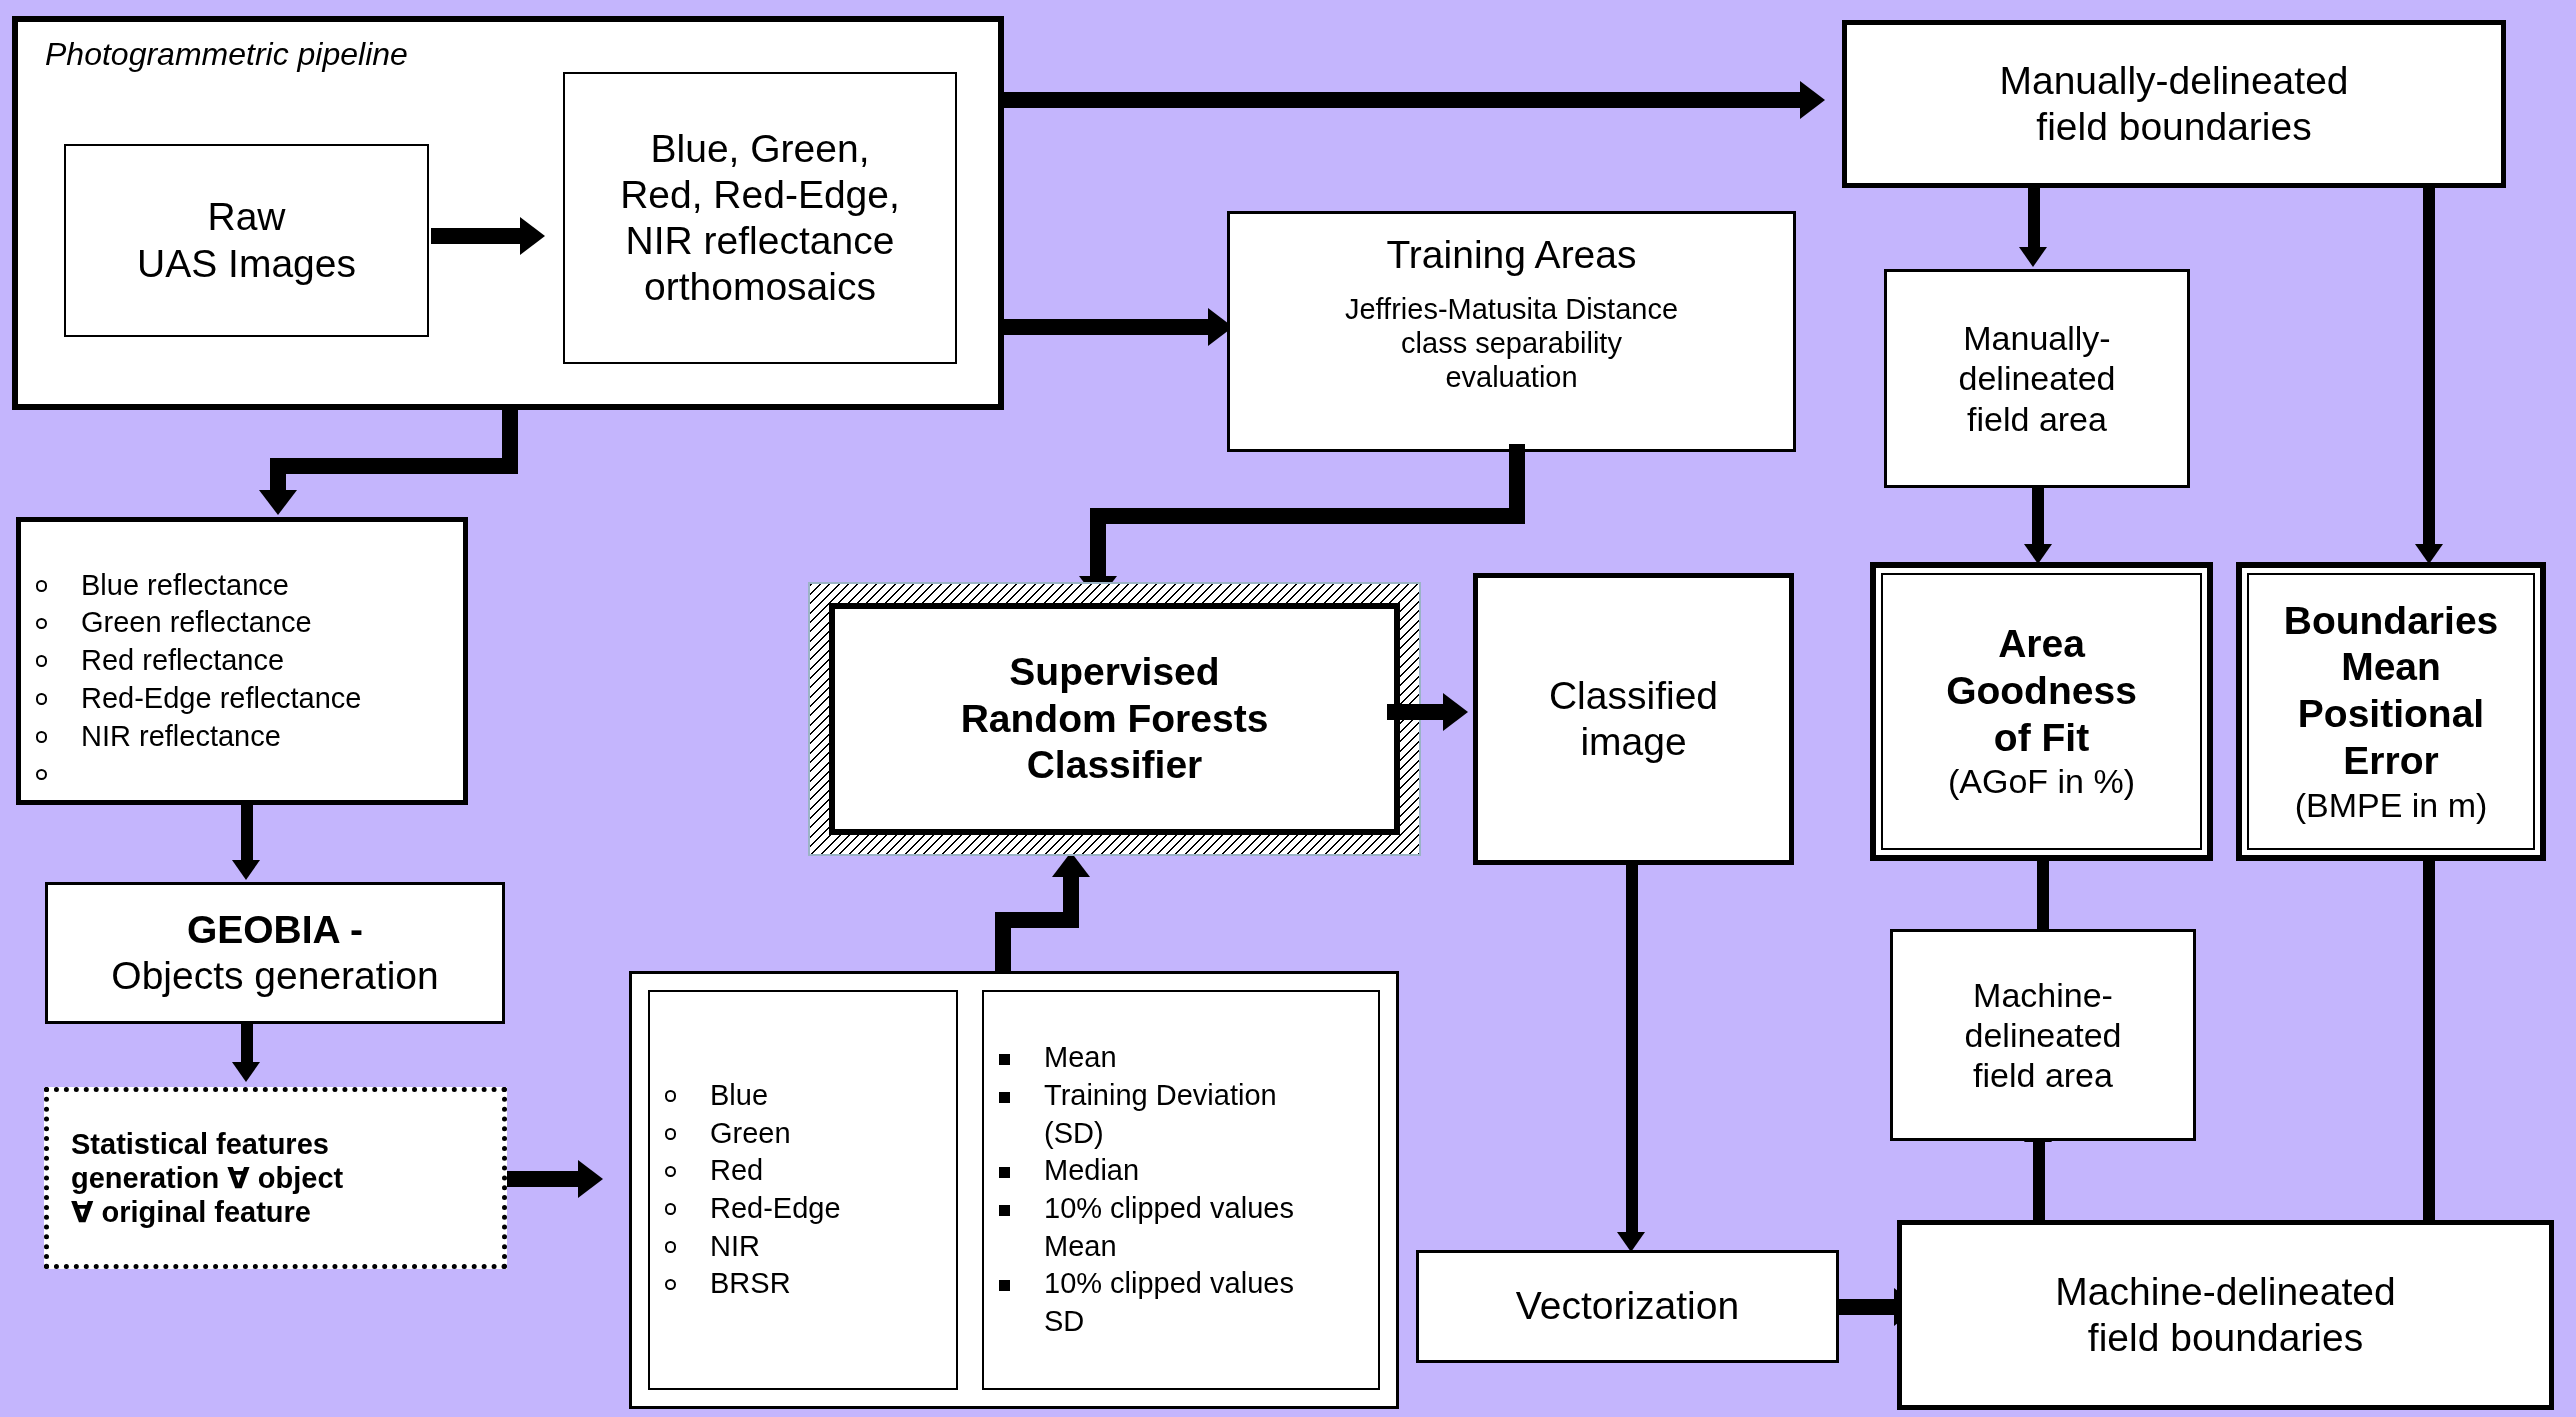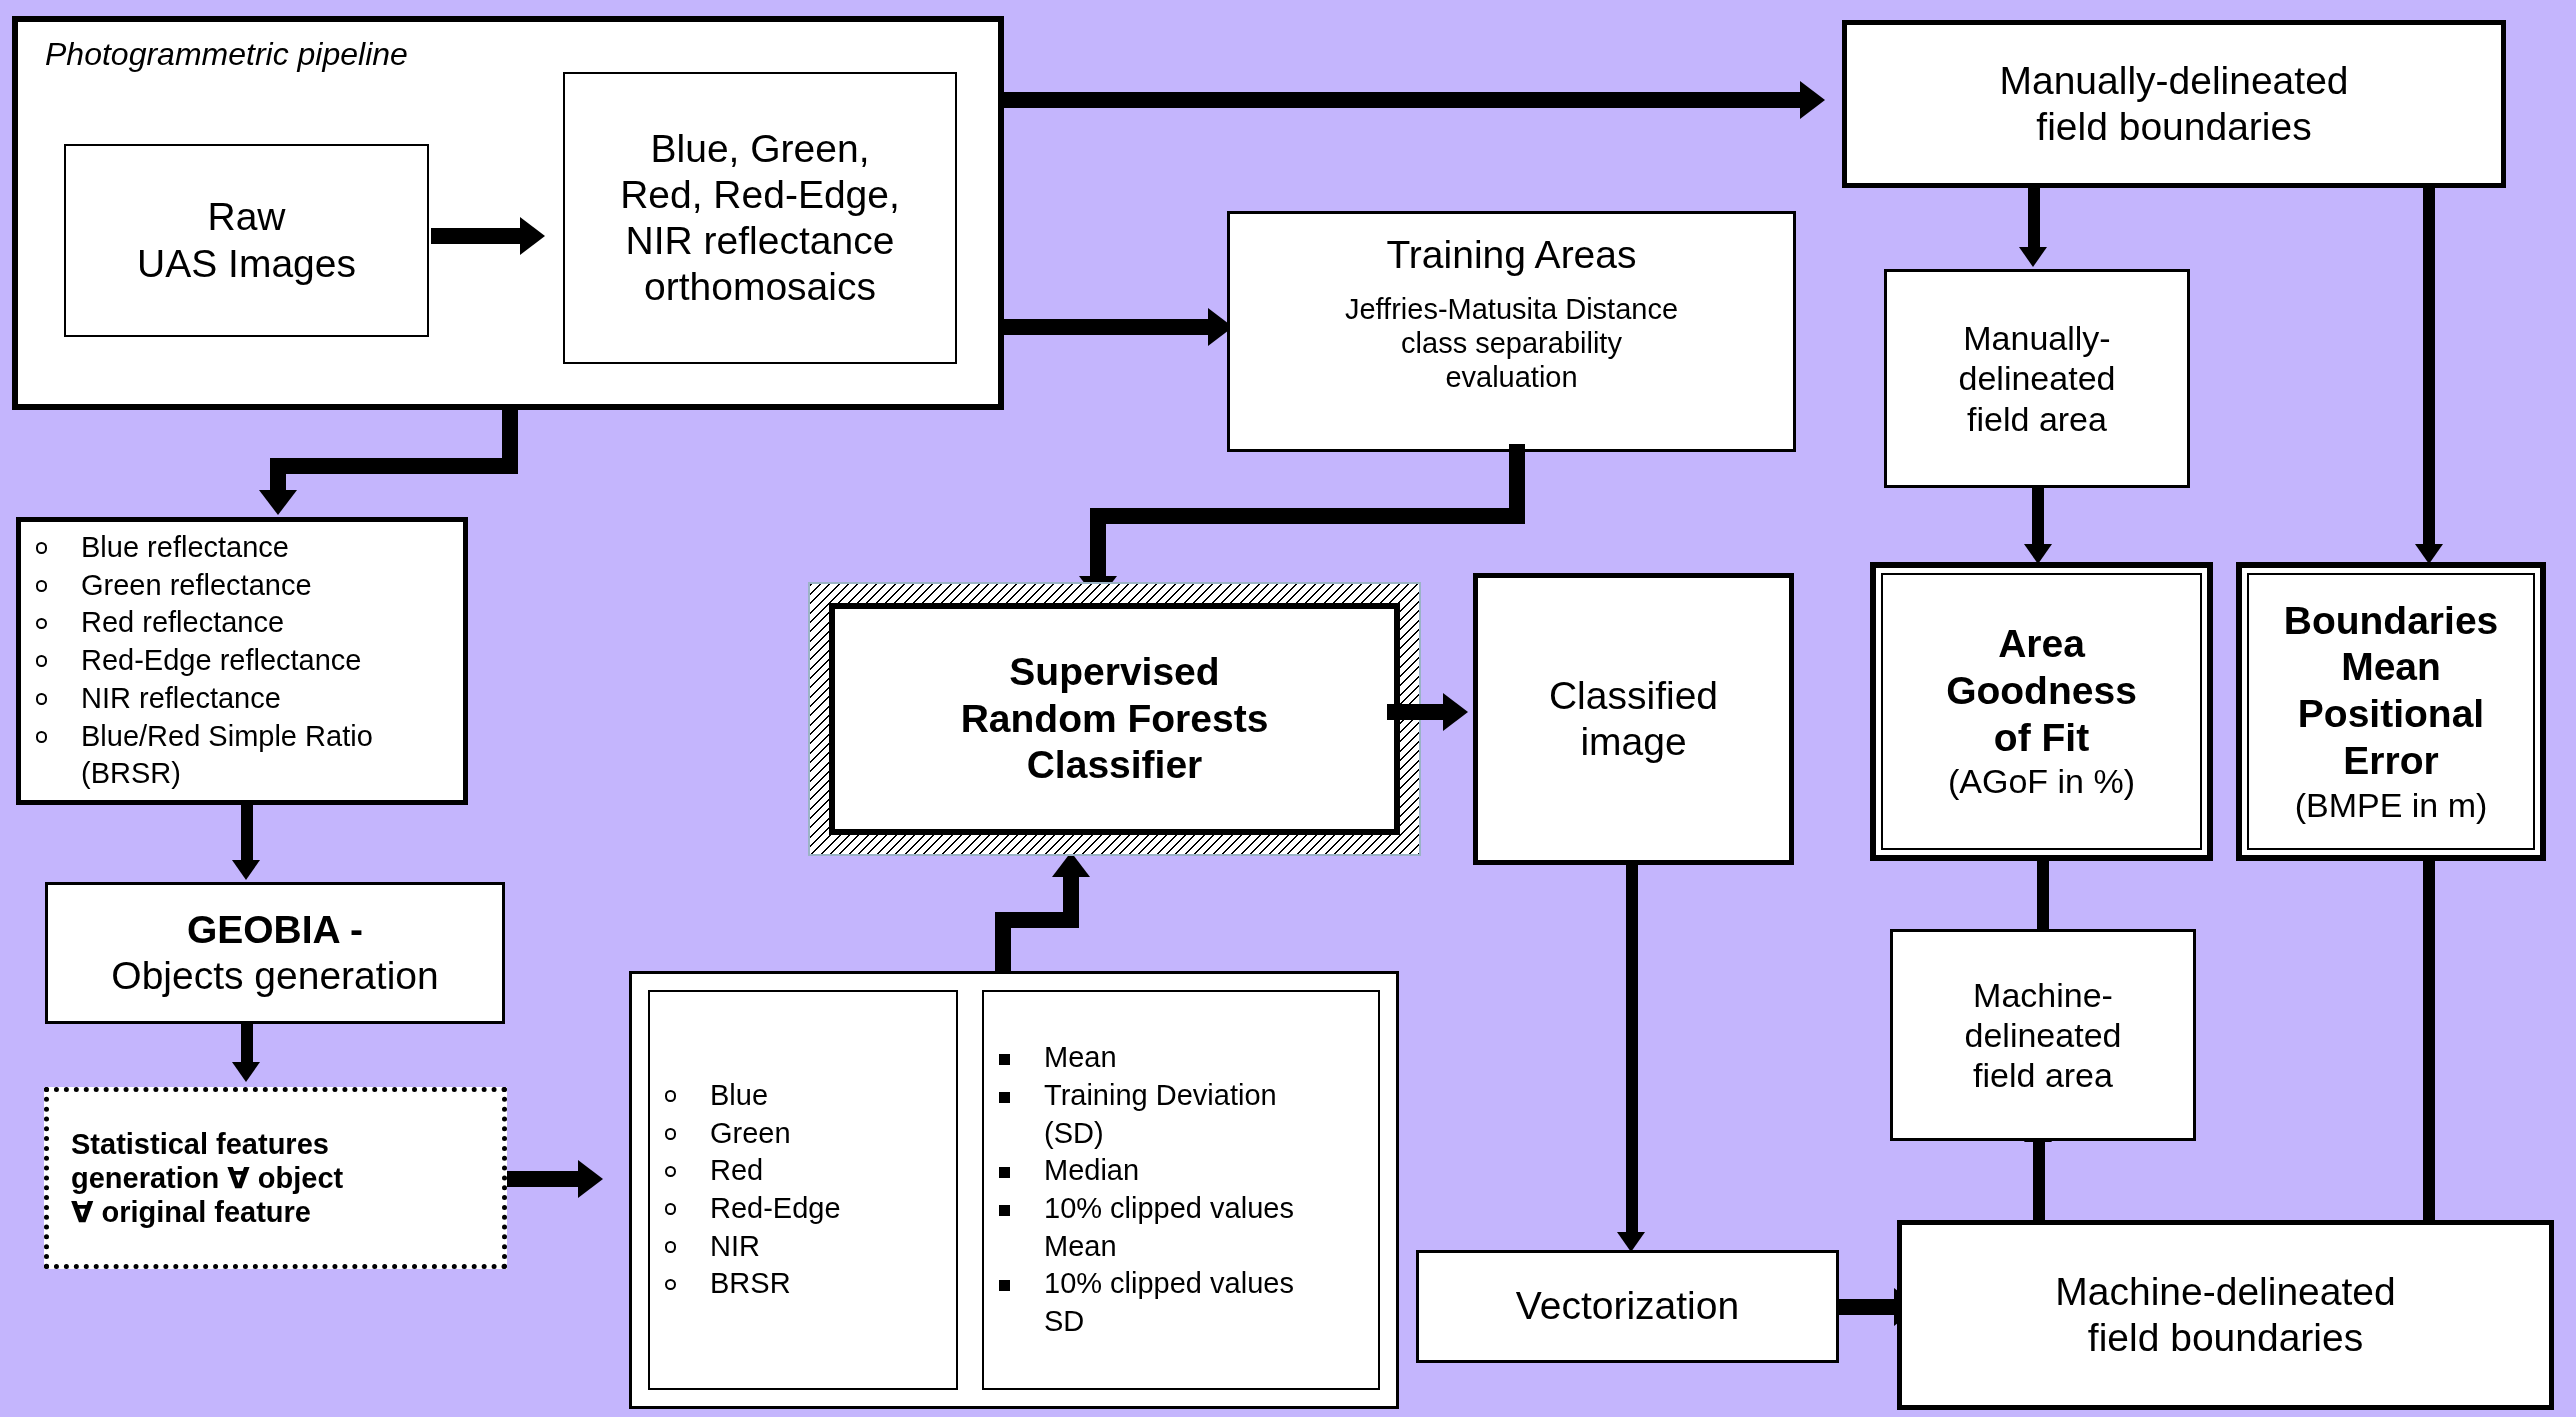--- a/index.html
+++ b/index.html
@@ -113,21 +113,20 @@
       <li>
           <span class="bl"></span>
           <span class="cont">Red-Edge reflectance</span>
         </li>
       <li>
           <span class="bl"></span>
           <span class="cont">NIR reflectance</span>
         </li>
       <li>
           <span class="bl"></span>
-          <span class="cont" style="max-width:343px;">Blue/Red Simple Ratio (BRSR)</span>
         </li>
     </ul>
   </div>
 
   <div class="ln" style="left:241px;top:805px;width:12.4px;height:60px;"></div>
   <div class="ar dn-s" style="left:232px;top:860px;"></div>
 
   <div class="box thin" style="left:45px;top:882px;width:460px;height:142px;">
     <span class="txt">
       <span class="t-lg bold">GEOBIA -</span><br>

